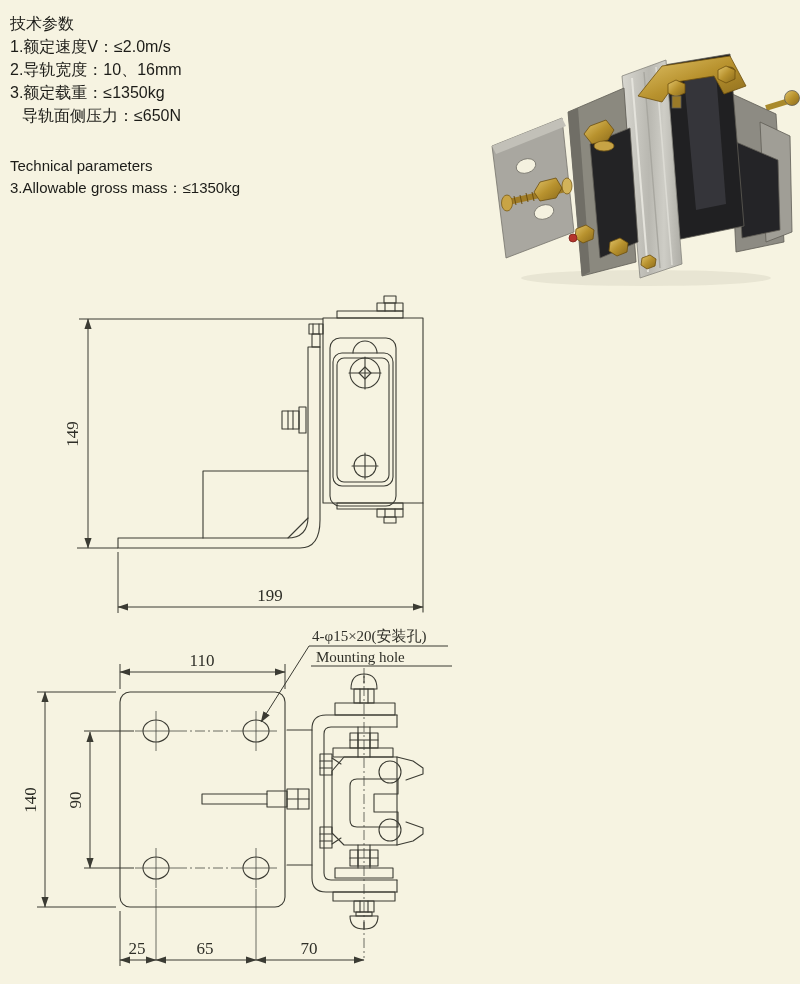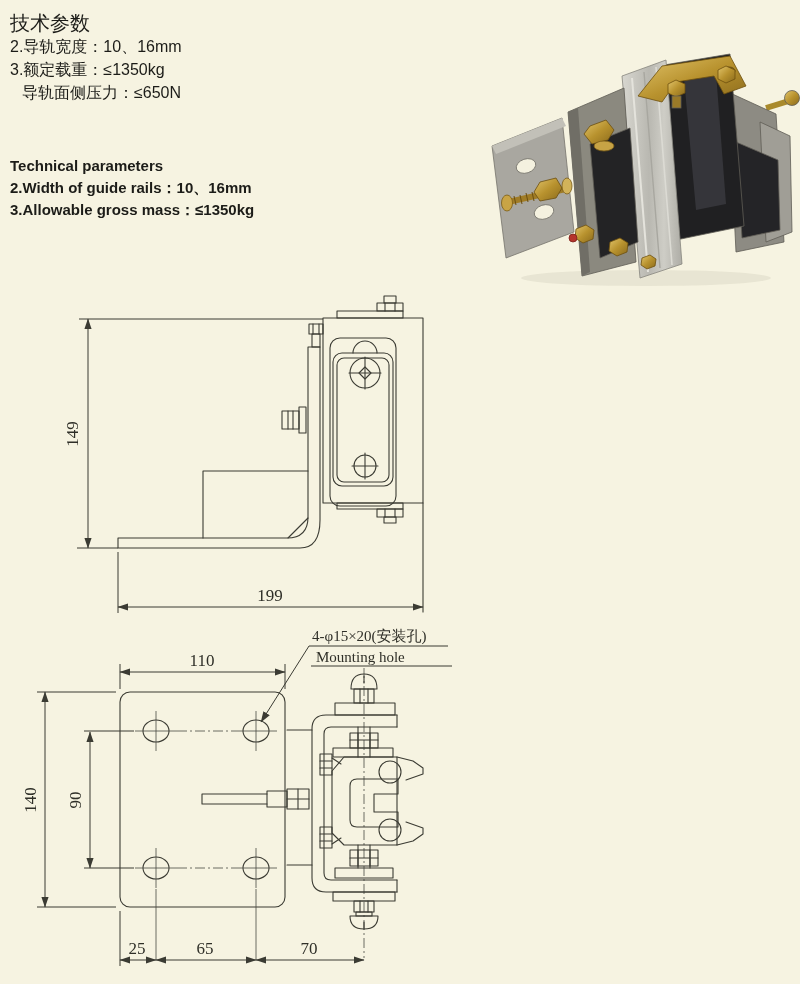--- a/index.html
+++ b/index.html
@@ -4,52 +4,52 @@
 <style>
   html,body{margin:0;padding:0;}
   body{
     width:800px;height:984px;position:relative;overflow:hidden;
     background:#f6f3e1;
     font-family:"Liberation Sans","DejaVu Sans",sans-serif;
     color:#1c1c18;
   }
   .page{position:absolute;inset:0;}
   .specs{position:absolute;left:10px;}
-  .specs .t{font-size:20px;line-height:23px;}
+  .specs .t{font-size:16px;line-height:23px;}
   .specs .l{font-size:16px;line-height:23px;white-space:pre;}
   .specs.en{top:155px;}
-  .specs.en .t,.specs.en .l{font-size:15px;line-height:22px;font-weight:bold;}
+  .specs.en .t,.specs.en .l{font-size:15px;line-height:22px;}
   .specs.cn{top:12px;}
   .indent{padding-left:12px;}
   svg text{
     font-family:"Liberation Serif","DejaVu Serif",serif;
     fill:#2f2f28;
   }
   .ln{fill:none;stroke:#3b3b33;stroke-width:1.1;stroke-linejoin:round;stroke-linecap:round;}
   .thin{fill:none;stroke:#4a4a42;stroke-width:0.8;}
   .dash{stroke-dasharray:10 3 2 3;}
   .dimln{fill:none;stroke:#3b3b33;stroke-width:1;}
   .dimtx{font-size:17px;}
   .lbltx{font-size:15px;}
 </style>
 </head>
 <body>
 
 <div class="page">
 
   <div class="specs cn">
     <div class="t">技术参数</div>
+    <div class="l">1.额定速度V：≤2.0m/s</div>
     <div class="l">2.导轨宽度：10、16mm</div>
     <div class="l">3.额定载重：≤1350kg</div>
     <div class="l indent">导轨面侧压力：≤650N</div>
   </div>
 
   <div class="specs en">
     <div class="t">Technical parameters</div>
-    <div class="l">2.Width of guide rails：10、16mm</div>
     <div class="l">3.Allowable gross mass：≤1350kg</div>
   </div>
 
   <svg width="322" height="268" viewBox="0 0 322 268" style="position:absolute;left:478px;top:26px;">
     <defs>
       <linearGradient id="gAlu" x1="0" y1="0" x2="1" y2="0">
         <stop offset="0" stop-color="#d8d7d0"></stop>
           <stop offset="0.45" stop-color="#b9b8b1"></stop>
         <stop offset="0.7" stop-color="#cecdc6"></stop>
           <stop offset="1" stop-color="#aeada6"></stop>

